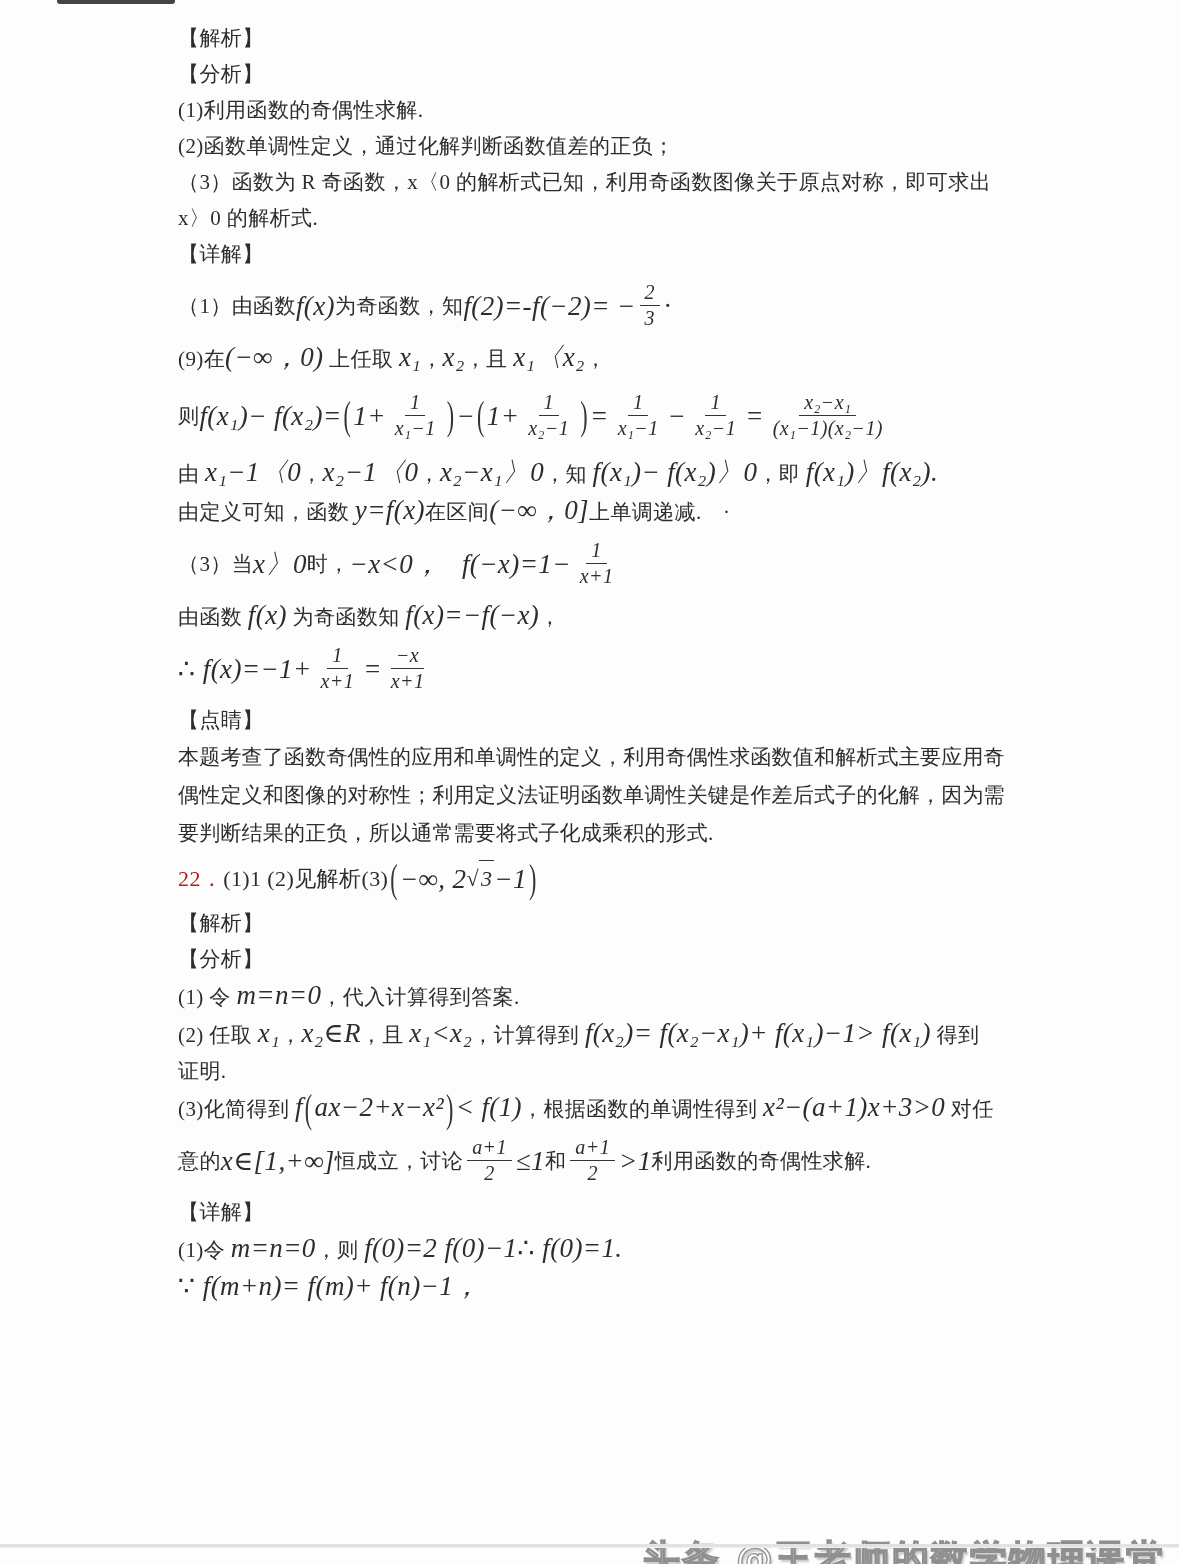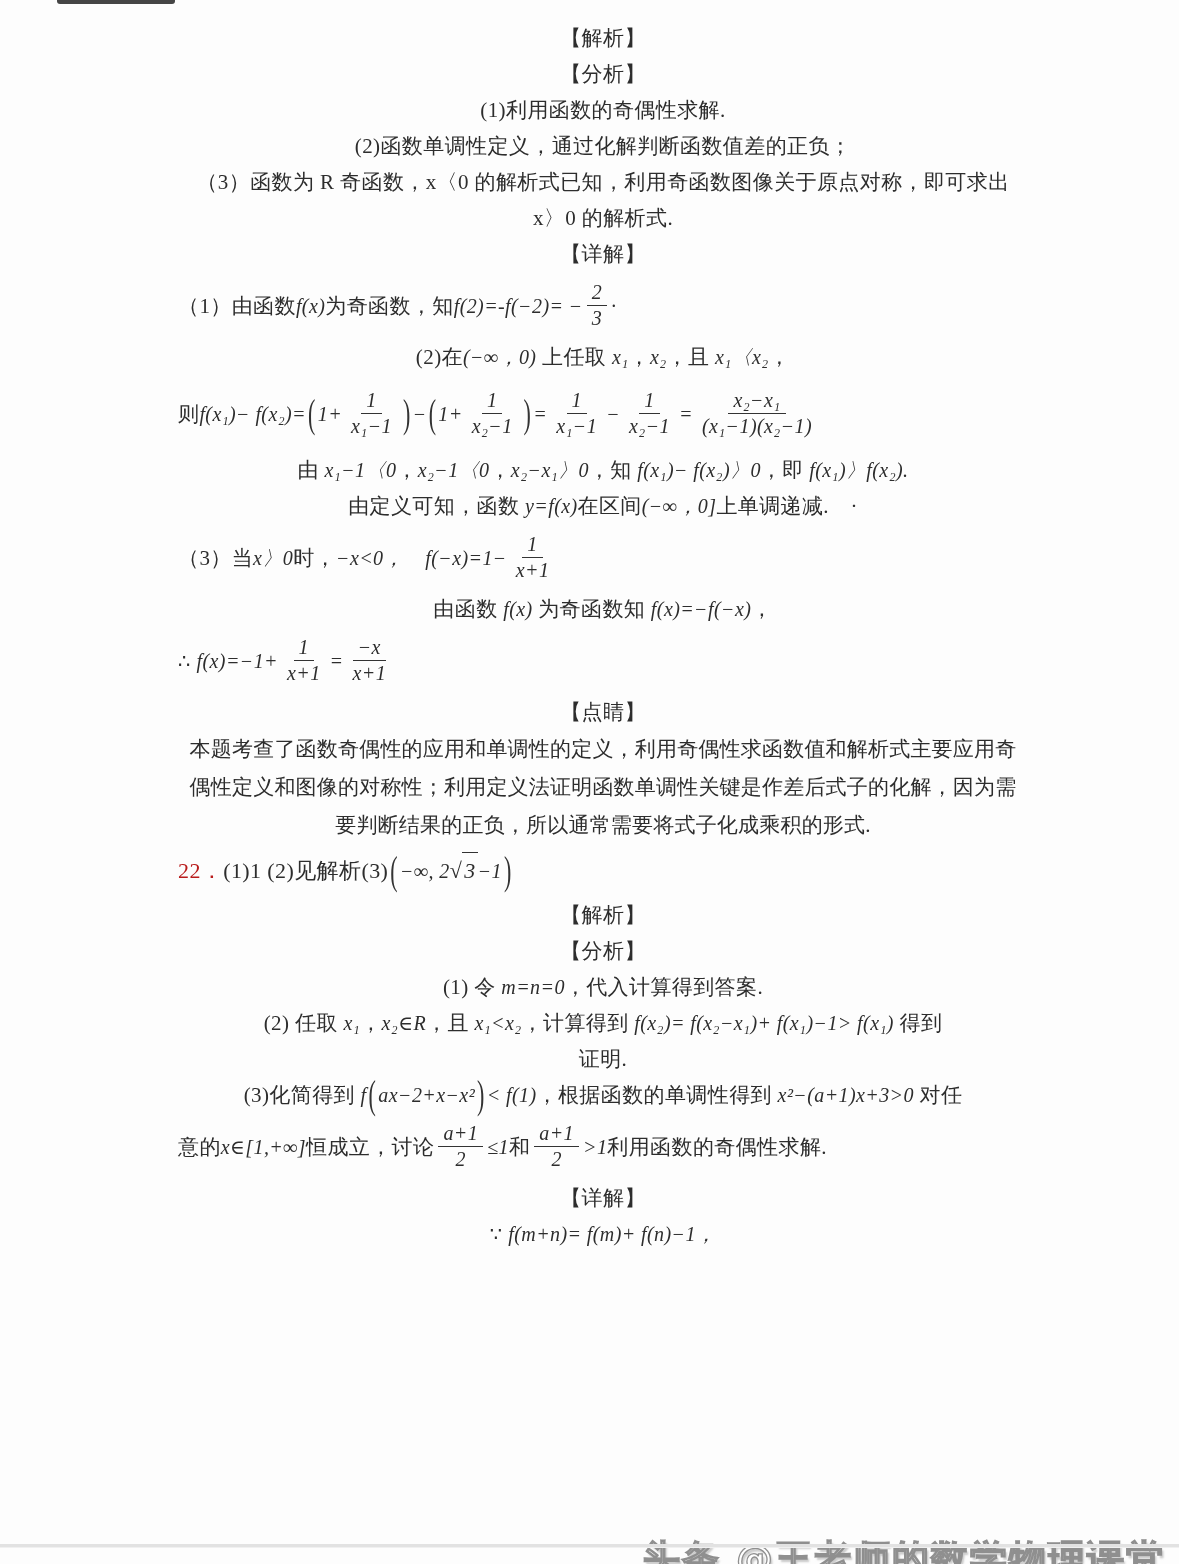--- a/index.html
+++ b/index.html
@@ -10,28 +10,28 @@
     overflow:hidden;
     font-family:"Liberation Serif","DejaVu Serif",serif;
     color:#2d2d2d;
   }
   .top-bar{
     position:absolute;left:57px;top:0;
     width:118px;height:4px;
     background:#454545;border-radius:0 0 3px 3px;
   }
   .content{
-    position:absolute;left:178px;top:20px;width:850px;text-align:center;
+    position:absolute;left:178px;top:20px;width:850px;
   }
   .line{
     font-size:21px;line-height:36px;min-height:36px;
     letter-spacing:.4px;white-space:nowrap;
   }
   .txt{font-style:normal;}
-  .math{font-style:italic;font-size:20px;font-family:"Liberation Serif","DejaVu Serif","DejaVu Sans",serif;}
+  .math{font-style:italic;font-size:27px;font-family:"Liberation Serif","DejaVu Serif","DejaVu Sans",serif;}
   .blue{color:#b91c1c;}
   .p{line-height:38px;min-height:38px;letter-spacing:.2px;}
   .fr{display:flex;align-items:center;padding:9px 0;}
   .fr.big{padding:14px 0;}
   .q{display:flex;align-items:center;padding:8px 0;font-size:22px;}
   .frac{
     display:inline-flex;flex-direction:column;align-items:center;
     vertical-align:middle;margin:0 4px;
     font-style:italic;font-size:20px;line-height:1.15;
     font-family:"Liberation Serif","DejaVu Serif","DejaVu Sans",serif;
@@ -79,21 +79,21 @@
         <span class="txt">（1）由函数 </span>
         <span class="math">f(x)</span>
         <span class="txt"> 为奇函数，知 </span>
         <span class="math">f(2)=-f(−2)= −</span>
         <span class="frac">
           <span class="num">2</span>
           <span class="den">3</span>
         </span>
         <span class="math"> ·</span>
       </div>
-      <div class="line"><span class="txt">(2)在</span><span class="math">(−∞，0)</span><span class="txt"> 上任取 </span><span class="math">x₁</span><span class="txt">，</span><span class="math">x₂</span><span class="txt">，且 </span><span class="math">x₁〈x₂</span><span class="txt">，</span></div>
+      <div class="line"><span class="txt">(9)在</span><span class="math">(−∞，0)</span><span class="txt"> 上任取 </span><span class="math">x₁</span><span class="txt">，</span><span class="math">x₂</span><span class="txt">，且 </span><span class="math">x₁〈x₂</span><span class="txt">，</span></div>
       <div class="line fr big">
         <span class="txt">则 </span>
         <span class="math">f(x₁)− f(x₂)=</span>
         <span class="bigp">(</span>
         <span class="math">1+</span>
         <span class="frac">
           <span class="num">1</span>
           <span class="den">x₁−1</span>
         </span>
         <span class="bigp">)</span>
@@ -181,19 +181,20 @@
         <span class="math">≤1</span>
         <span class="txt"> 和 </span>
         <span class="frac">
           <span class="num">a+1</span>
           <span class="den">2</span>
         </span>
         <span class="math">&gt;1</span>
         <span class="txt"> 利用函数的奇偶性求解.</span>
       </div>
       <div class="line"><span class="txt">【详解】</span></div>
+      <div class="line"><span class="txt">(1)令 </span><span class="math">m=n=0</span><span class="txt">，则 </span><span class="math">f(0)=2 f(0)−1∴ f(0)=1.</span></div>
       <div class="line"><span class="math">∵ f(m+n)= f(m)+ f(n)−1，</span></div>
     </main>
   <div class="footer">
     <span>头条 @王老师的数学物理课堂</span>
   </div>
   <div class="bottom-divider"></div>
 </div>
 
 </body></html>

